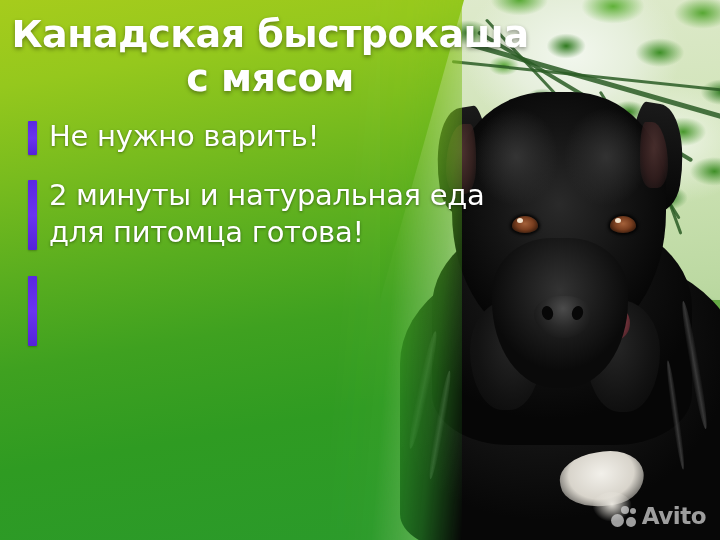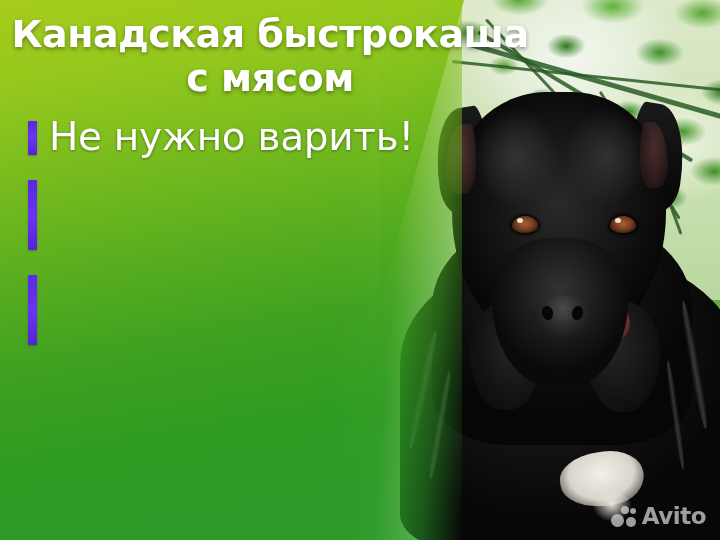--- a/index.html
+++ b/index.html
@@ -275,21 +275,21 @@
     margin-right: 12px;
     margin-top: 3px;
     box-shadow: 0 1px 2px rgba(0,0,0,.25);
   }
   .marker.one-line { height: 34px; }
   .marker.two-line { height: 70px; }
   .bullet-text {
     color: #ffffff;
     font-family: "DejaVu Sans", sans-serif;
     font-weight: normal;
-    font-size: 39px;
+    font-size: 29px;
     line-height: 37px;
     letter-spacing: -0.3px;
     text-shadow: 0 1px 3px rgba(0,0,0,.42);
     white-space: pre-line;
   }
 
   
   .avito {
     position: absolute;
     right: 14px; bottom: 12px;
@@ -378,20 +378,22 @@
     <div class="bullets">
 
       <div class="bullet-row">
         <span class="marker one-line"></span>
         <span class="bullet-text">Не нужно варить!</span>
       </div>
 
 
       <div class="bullet-row">
         <span class="marker two-line"></span>
+        <span class="bullet-text">2 минуты и натуральная еда
+для питомца готова!</span>
       </div>
 
       <div class="bullet-row">
         <span class="marker two-line"></span>
       </div>
 
     </div>
   </div>
 
   <div class="avito">

